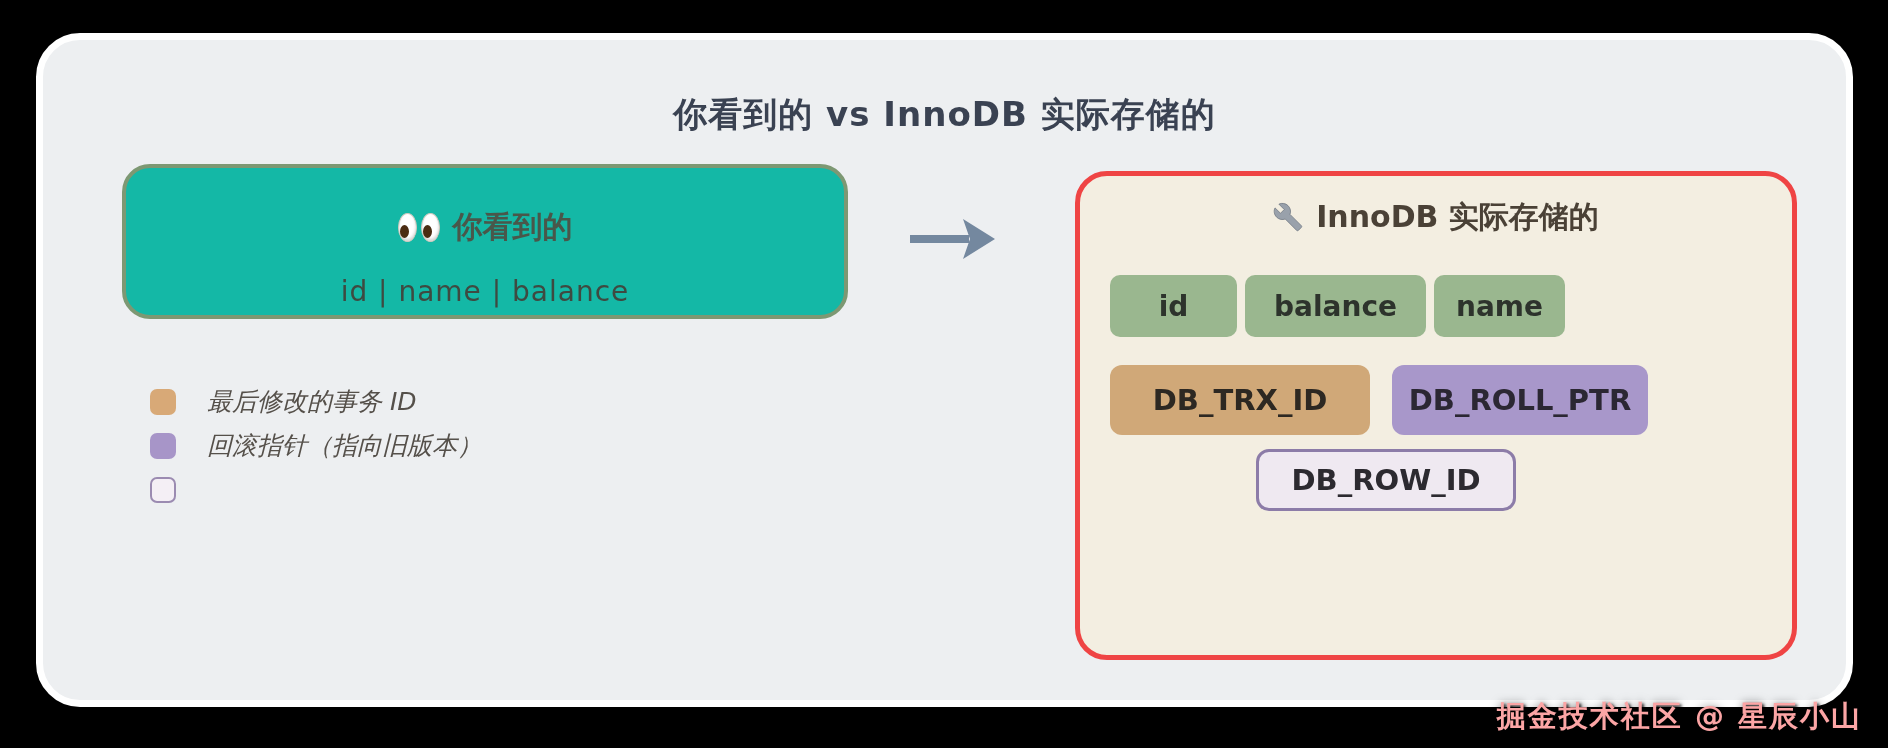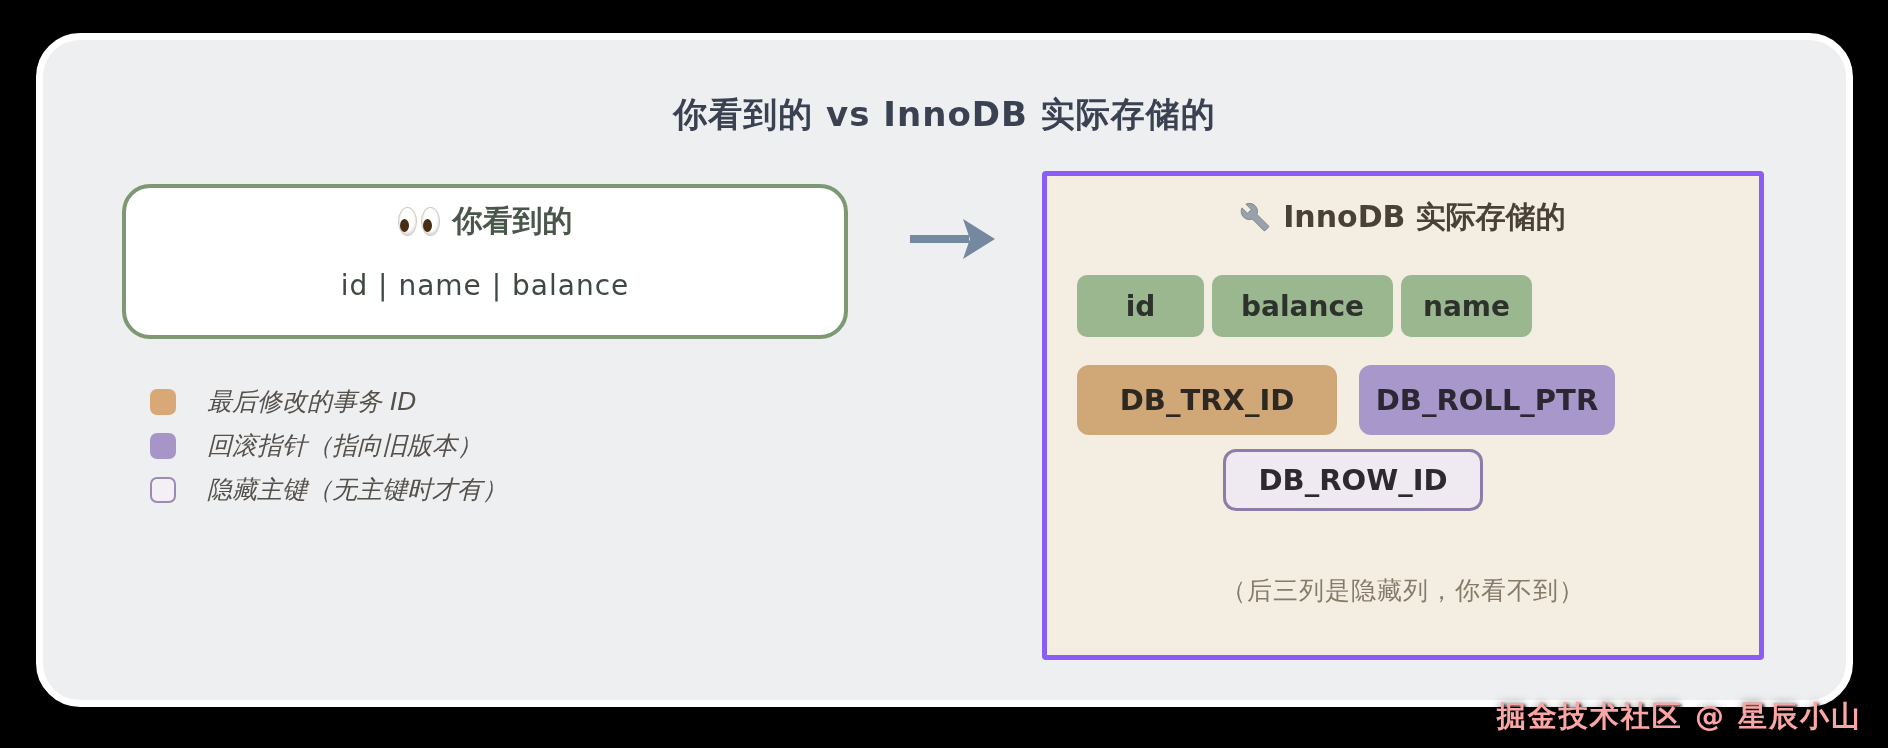--- a/index.html
+++ b/index.html
@@ -13,24 +13,24 @@
     border-radius:44px;
   }
   .main-title {
     position:absolute; left:36px; top:94px; width:1817px; margin:0;
     text-align:center; font-size:34px; font-weight:bold; color:#3a4252;
     letter-spacing:1px; line-height:40px;
   }
 
   
   .seen-box {
-    position:absolute; left:122px; top:184px; width:726px; height:155px;
-    box-sizing:border-box; background:#ffffff; border:4px solid #7d9873;
+    position:absolute; left:122px; top:164px; width:726px; height:155px;
+    box-sizing:border-box; background:#14b8a6; border:4px solid #7d9873;
     border-radius:28px; display:flex; flex-direction:column; align-items:center;
-    padding-top:15px; gap:30px;
+    padding-top:41px; gap:30px;
   }
   .seen-title-row { display:flex; align-items:center; gap:13px;
     font-size:30px; font-weight:bold; color:#49574a; line-height:36px; }
   .eyes { display:inline-flex; gap:4px; }
   .eye {
     width:17px; height:27px; background:#ffffff; border:1px solid #cfc8bd;
     border-radius:50%; position:relative; box-shadow: inset 0 -2px 3px rgba(0,0,0,.18);
   }
   .eye::after {
     content:""; position:absolute; left:1px; bottom:3px; width:9px; height:13px;
@@ -45,23 +45,23 @@
   .legend { position:absolute; left:150px; top:388px; display:flex; flex-direction:column; gap:17px; }
   .legend-item { display:flex; align-items:flex-end; gap:31px; height:27px;font-style:italic; }
   .swatch { width:26px; height:26px; border-radius:7px; box-sizing:border-box; flex:0 0 auto; }
   .swatch-trx  { background:#d8a977; }
   .swatch-roll { background:#a795c8; }
   .swatch-row  { background:#f4eff5; border:2.5px solid #9b8bb1; }
   .legend-label { font-size:25px; color:#55504a; line-height:27px; }
 
   
   .store-box {
-    position:absolute; left:1042px; top:171px; width:722px; height:489px;
-    box-sizing:border-box; background:#f3eee1; border:5px solid #8b5cf6;
-    border-radius:4px;
+    position:absolute; left:1075px; top:171px; width:722px; height:489px;
+    box-sizing:border-box; background:#f3eee1; border:5px solid #ef4444;
+    border-radius:32px;
   }
   .store-title-row {
     position:absolute; top:22px; left:0; width:100%;
     display:flex; justify-content:center; align-items:center; gap:13px;
     font-size:30px; font-weight:bold; color:#4a4136; line-height:38px;
   }
   .wrench-icon { display:inline-flex; }
   .chip {
     display:flex; align-items:center; justify-content:center;
     font-weight:bold; box-sizing:border-box;
@@ -116,21 +116,20 @@
     <div class="legend-item">
       <span class="swatch swatch-trx"></span>
       <span class="legend-label">最后修改的事务 ID</span>
     </div>
     <div class="legend-item">
       <span class="swatch swatch-roll"></span>
       <span class="legend-label">回滚指针（指向旧版本）</span>
     </div>
     <div class="legend-item">
       <span class="swatch swatch-row"></span>
-      <span class="legend-label">隐藏主键（无主键时才有）</span>
     </div>
   </div>
 
   <div class="store-box">
     <div class="store-title-row">
       <span class="wrench-icon">
         <svg width="30" height="30" viewBox="0 0 24 24">
           <path fill="#99a1ab" stroke="#6e7680" stroke-width="0.6" d="M22.7 19l-9.1-9.1c.9-2.3.4-5-1.5-6.9-2-2-5-2.4-7.4-1.3L9 6 6 9 1.6 4.7C.4 7.1.9 10.1 2.9 12.1c1.9 1.9 4.6 2.4 6.9 1.5l9.1 9.1c.4.4 1 .4 1.4 0l2.3-2.3c.5-.4.5-1.1.1-1.4z"></path>
         </svg>
       </span>
@@ -145,17 +144,16 @@
 
     <div class="chip-row2">
       <div class="chip chip-trx">DB_TRX_ID</div>
       <div class="chip chip-roll">DB_ROLL_PTR</div>
     </div>
 
     <div class="chip-row3">
       <div class="chip chip-rowid">DB_ROW_ID</div>
     </div>
 
-    <div class="store-note">（后三列是隐藏列，你看不到）</div>
   </div>
 
   <div class="watermark">掘金技术社区 @ 星辰小山</div>
 </div>
 
 </body></html>

